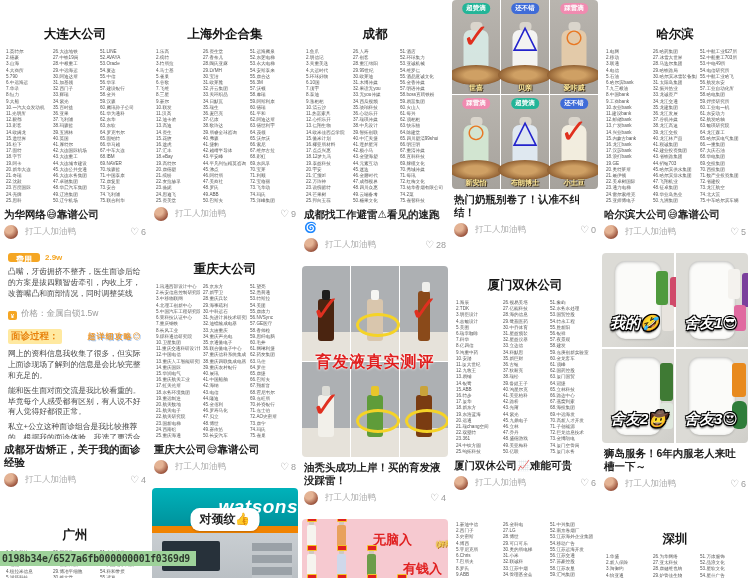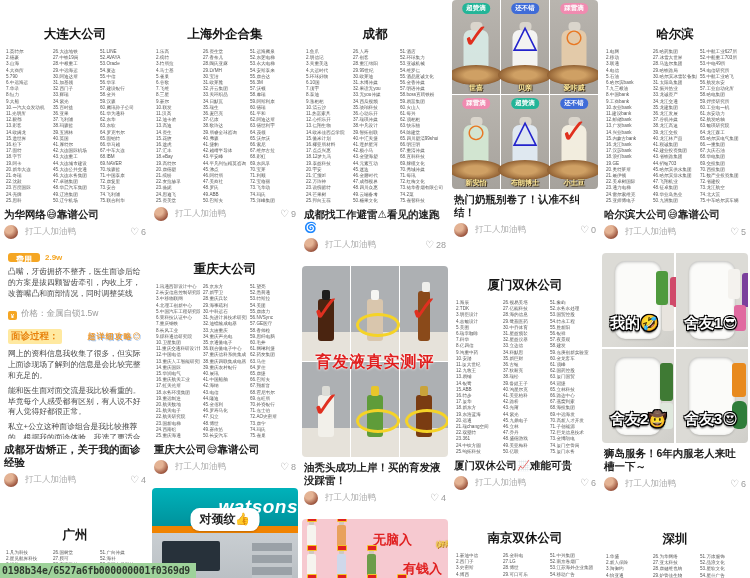--- a/index.html
+++ b/index.html
@@ -50,21 +50,21 @@
   .smark-o{position:absolute;bottom:24px;left:50%;margin-left:-19px;width:38px;height:18px;border:3px solid #f5d327;border-radius:50%}
   .soverlay{position:absolute;left:0;right:0;top:50%;transform:translateY(-50%);text-align:center;
             font-size:16px;font-weight:900;color:#e02020;letter-spacing:1px;
             text-shadow:0 0 3px #fff,0 0 1px #fff;z-index:3}
   
   .rgrid{display:grid;grid-template-columns:repeat(2,1fr);grid-auto-rows:94px;gap:2px;border-radius:4px;overflow:hidden}
   .rcell{position:relative;background:linear-gradient(135deg,#dcdbd6 60%,#cfcec9)}
   .tray{position:absolute;top:8px;bottom:8px;left:50%;transform:translateX(-50%);width:46px;background:#fbfbf9;border-radius:10px;
         box-shadow:0 1px 3px rgba(0,0,0,.25) inset,0 1px 2px rgba(0,0,0,.15)}
   .pill{position:absolute;border-radius:3px}
-  .rlabel{position:absolute;bottom:14px;left:8px;font-size:15px;font-weight:900;color:#fff;white-space:nowrap;
+  .rlabel{position:absolute;bottom:14px;left:8px;font-size:15px;font-weight:900;font-style:italic;color:#fff;white-space:nowrap;
           text-shadow:-1px -1px 0 #000,1px -1px 0 #000,-1px 1px 0 #000,1px 1px 0 #000,0 2px 2px #000}
   
   .wat{position:relative;height:130px;border-radius:4px 4px 0 0;overflow:hidden}
   .wat-band{height:38px;background:linear-gradient(180deg,#00b2ba,#00929c);display:flex;align-items:center;justify-content:flex-end}
   .wat-logo{color:#fff;font-size:19px;font-weight:700;font-style:italic;letter-spacing:.5px}
   .wat-strip{height:7px;background:#f08300}
   .wat-store{position:relative;height:85px;background:linear-gradient(180deg,#c9ced2,#aeb4b9)}
   .tv{position:absolute;left:10px;top:8px;width:58px;height:30px;background:#27313a;border-radius:2px}
   .shelf{position:absolute;right:6px;top:10px;width:40px;height:44px;background:repeating-linear-gradient(180deg,#9aa1a7 0 8px,#c3c8cc 8px 12px)}
   .bubble{position:absolute;left:50%;transform:translateX(-50%);top:20px;background:#fff;border-radius:9px;
@@ -91,21 +91,21 @@
   .dp{font-size:7.8px;line-height:10.8px;color:#4a4a4a;padding:0 6px;margin:4px 0}
   .drow{display:flex;align-items:flex-end;gap:4px;padding:0 6px;margin:9px 0 7px}
   .dico{width:9px;height:9px;border-radius:2px;background:#f5a623;color:#fff;font-size:6px;font-weight:700;
         display:flex;align-items:center;justify-content:center;flex:none}
   .dprice{font-size:8.5px;color:#9a9a9a}
   .dhead{display:flex;align-items:center;padding:0 6px;margin:9px 0 5px}
   .dhl{background:#ffe9a0;color:#e8820c;font-weight:900;font-size:9.5px;padding:1px 3px;border-radius:2px}
   .ddecor{font-size:8px;font-weight:900;color:#f09a2f;margin-left:26px;letter-spacing:1px;
           text-shadow:1px 1px 0 #9ec2f0}
   
-  .wm{position:absolute;left:0;bottom:0;background:#9ed29a;color:#2e3a2e;
+  .wm{position:absolute;left:0;bottom:12px;background:#9ed29a;color:#2e3a2e;
       font-family:"DejaVu Sans Mono","Liberation Mono",monospace;font-size:9.8px;font-weight:700;
       padding:2px 6px 2px 2px;z-index:9;letter-spacing:-.2px}
 </style>
 </head>
 <body>
 
 <div class="board">
 
   <div class="col c1">
 
@@ -814,21 +814,20 @@
         <span class="author">打工人加油鸭</span>
         <span class="likes">
             <span class="heart">♡</span>
             <span>6</span>
           </span>
       </div>
     </article>
 
     <article class="card">
       <div class="list-area">
-        <div class="list-title">南京双休公司</div>
         <div class="lists">
           <div class="lcol">
               <div class="li">1.赛迪中信</div>
               <div class="li">2.西门子</div>
               <div class="li">3.史密斯</div>
               <div class="li">4.博西</div>
               <div class="li">5.菲尼克斯</div>
               <div class="li">6.Chris</div>
               <div class="li">7.巴斯夫</div>
               <div class="li">8.罗氏</div>

